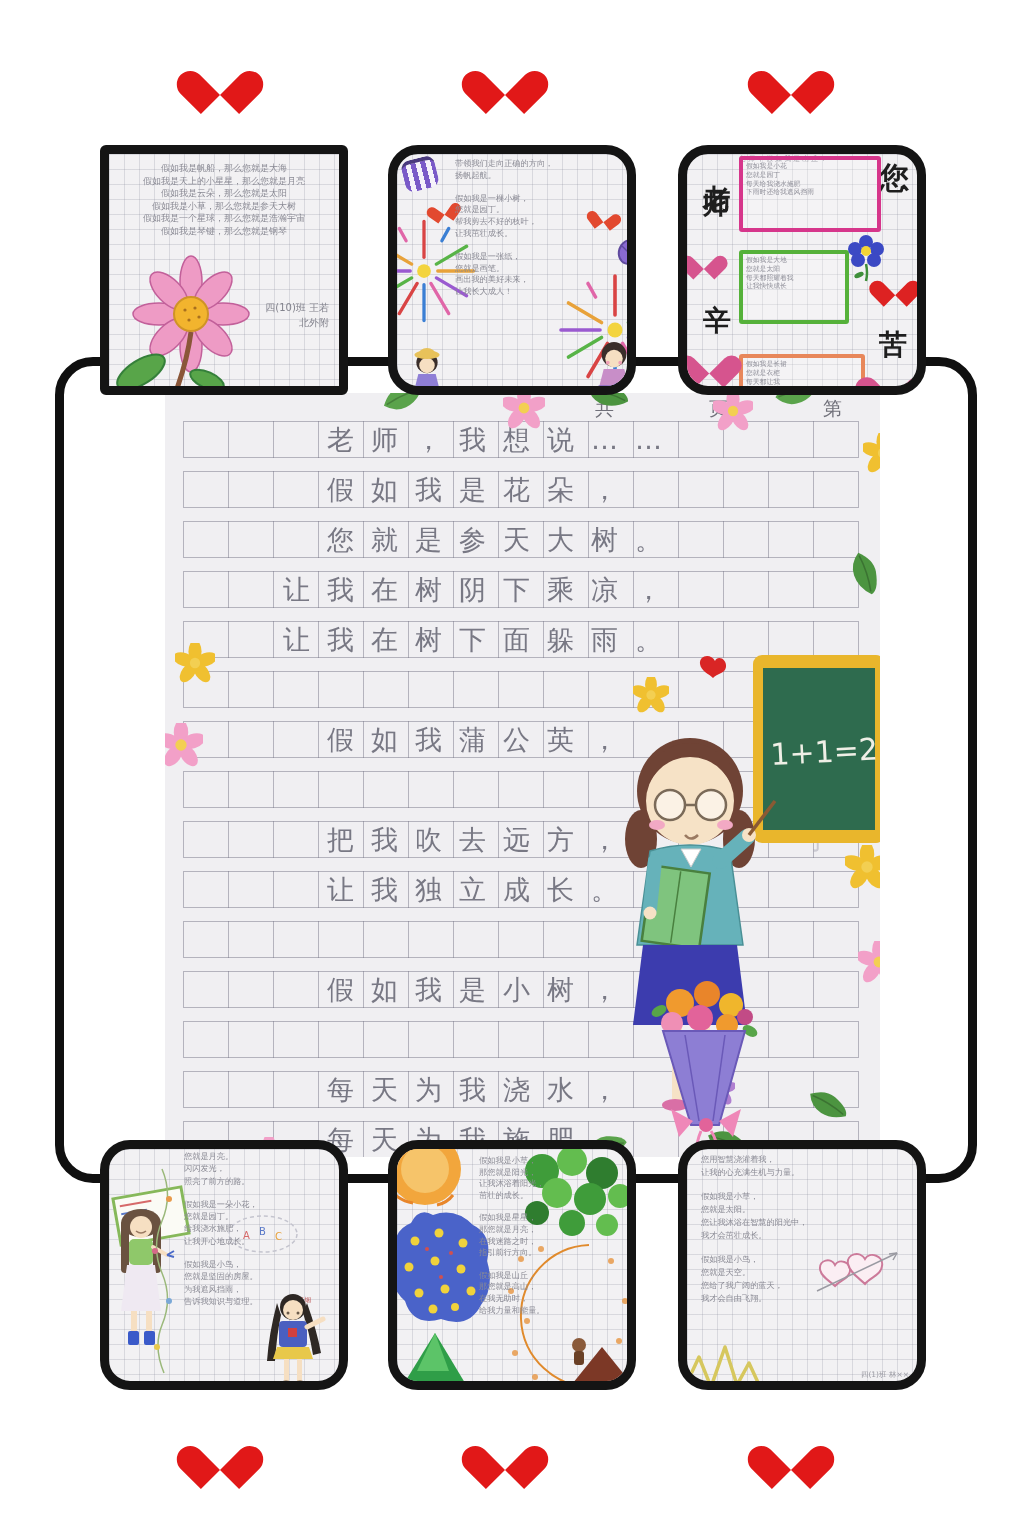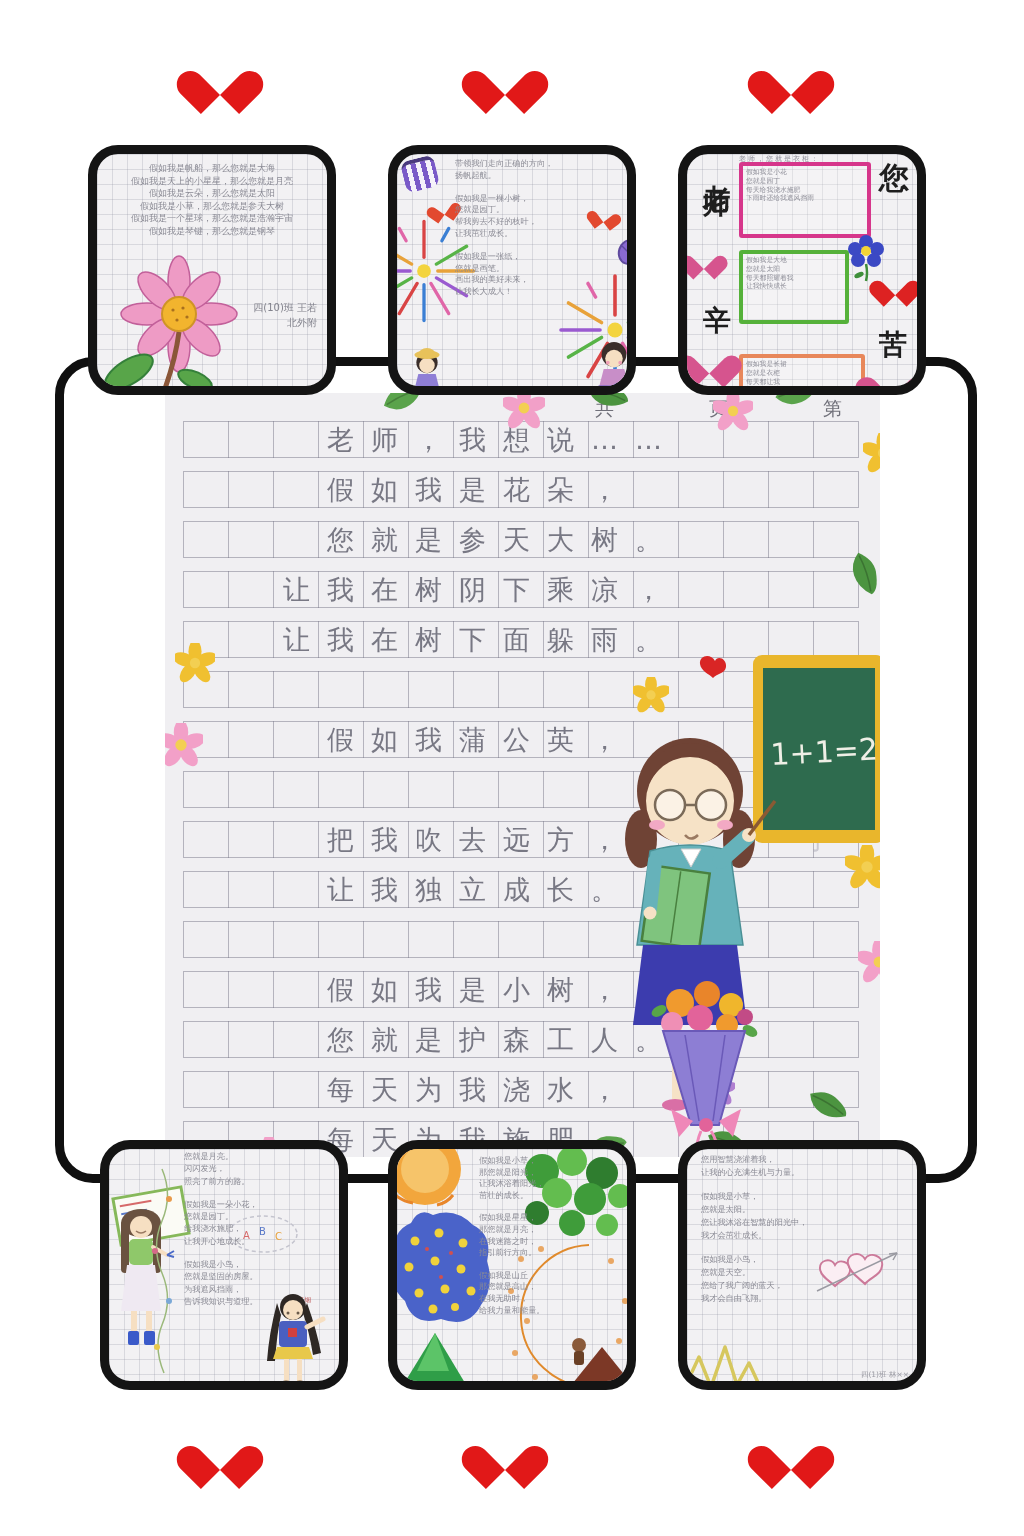--- a/index.html
+++ b/index.html
@@ -43,21 +43,21 @@
 
   .tm-lines{left:58px;top:4px;width:175px;font-size:8.2px;line-height:11.8px;}
   .lantern{position:absolute;left:6px;top:4px;width:34px;height:28px;border-radius:9px;transform:rotate(-14deg);
            background:repeating-linear-gradient(90deg,#7a5ac8 0 5px,#f5f2fa 5px 10px);border-top:4px solid #4a3a7e;}
 
   .tr-heading{left:52px;top:0;font-size:7px;letter-spacing:2px;color:#8e8e98;white-space:nowrap;}
   .tr-big{position:absolute;color:#1e1e1e;font-weight:700;}
   .trbox{position:absolute;left:52px;box-sizing:border-box;border:4px solid;border-radius:3px;
          padding:2px 3px;font-size:6.8px;line-height:8.8px;color:#8e8e98;background:rgba(250,250,252,.25);}
   .trbox .line{min-height:8.8px;}
-  .trbox.pink{top:8px;width:132px;height:76px;border-color:#d6368b;}
+  .trbox.pink{top:2px;width:142px;height:76px;border-color:#d6368b;}
   .trbox.green{top:96px;width:110px;height:74px;border-color:#55b13a;}
   .trbox.orange{top:200px;width:126px;height:64px;border-color:#e8875a;}
 
   .bl-lines{left:75px;top:2px;width:158px;font-size:8.2px;line-height:12.3px;font-family:Liberation Serif, serif;}
   .bl-board{position:absolute;left:6px;top:42px;width:66px;height:44px;background:#fbfbf5;border:3px solid #86b85a;
             transform:rotate(-10deg);}
   .bl-board i{display:block;height:2px;margin:6px 4px 0 4px;}
   .bl-sticker{left:176px;top:124px;font-size:6.5px;color:#b84848;margin-top:23px;}
 
   .bm-lines{left:82px;top:6px;width:150px;font-size:8.2px;line-height:11.6px;}
@@ -137,21 +137,20 @@
 
     <span class="pl" style="top:28px">老师，我想说……</span>
     <span class="pl" style="top:78px">假如我是花朵，</span>
     <span class="pl" style="top:128px">您就是参天大树。</span>
     <span class="pl ind" style="top:178px">让我在树阴下乘凉，</span>
     <span class="pl ind" style="top:228px">让我在树下面躲雨。</span>
     <span class="pl" style="top:328px">假如我蒲公英，</span>
     <span class="pl" style="top:428px">把我吹去远方，</span>
     <span class="pl" style="top:478px">让我独立成长。</span>
     <span class="pl" style="top:578px">假如我是小树，</span>
-    <span class="pl" style="top:628px">您就是护森工人。</span>
     <span class="pl" style="top:678px">每天为我浇水，</span>
     <span class="pl" style="top:728px">每天为我施肥。</span>
 
     <span class="ghost">子</span>
 
     <svg class="deco" style="left:338px;top:-6px;width:42px;height:42px;color:#f2a0c8">
         <use href="#flower5"></use>
       </svg>
     <svg class="deco" style="left:548px;top:-2px;width:40px;height:40px;color:#f2a0c8">
         <use href="#flower5"></use>
@@ -253,21 +252,21 @@
       <polygon points="18,58 100,58 74,152 46,152" fill="#8d7ed4" stroke="#6a59b8" stroke-width="2"></polygon>
       <line x1="40" y1="62" x2="54" y2="148" stroke="#6a59b8" stroke-width="1.5"></line>
       <line x1="80" y1="62" x2="68" y2="148" stroke="#6a59b8" stroke-width="1.5"></line>
       <polygon points="48,148 26,136 34,164" fill="#ef87b8"></polygon>
       <polygon points="74,148 96,136 88,164" fill="#ef87b8"></polygon>
       <circle cx="61" cy="152" r="7" fill="#e2639a"></circle>
       <path d="M56,158 Q50,172 52,186 M66,158 Q74,170 72,184" stroke="#ef87b8" stroke-width="3" fill="none"></path>
     </svg>
   </div>
 
-  <div class="card" style="left:88px;top:145px;">
+  <div class="card" style="left:100px;top:145px;border-radius:6px;">
     <div class="txt tl-lines">
         <div class="line">假如我是帆船，那么您就是大海</div>
         <div class="line">假如我是天上的小星星，那么您就是月亮</div>
         <div class="line">假如我是云朵，那么您就是太阳</div>
         <div class="line">假如我是小草，那么您就是参天大树</div>
         <div class="line">假如我是一个星球，那么您就是浩瀚宇宙</div>
         <div class="line">假如我是琴键，那么您就是钢琴</div>
       </div>
     <div class="txt tl-sign">
         <div class="line">四(10)班 王若</div>
@@ -338,21 +337,21 @@
       <circle cx="14" cy="22" r="1.8" fill="#f0a0b8"></circle>
         <circle cx="26" cy="22" r="1.8" fill="#f0a0b8"></circle>
       <polygon points="10,28 30,28 35,48 5,48" fill="#c88ec8"></polygon>
       <rect x="5" y="44" width="30" height="6" fill="#6a5ac0"></rect>
       <rect x="14" y="48" width="4" height="10" fill="#f6dfc2"></rect>
       <rect x="22" y="48" width="4" height="10" fill="#f6dfc2"></rect>
     </svg>
   </div>
 
   <div class="card" style="left:678px;top:145px;">
-    <div class="txt tr-heading">老师，您就是衣柜：</div>
+    <div class="txt tr-heading">老师，假如我是山丘：</div>
     <div class="tr-big" style="left:10px;top:8px;font-size:28px;writing-mode:vertical-rl;letter-spacing:6px;">老师</div>
     <div class="tr-big" style="right:8px;top:4px;font-size:30px;">您</div>
     <div class="tr-big" style="left:16px;top:148px;font-size:28px;">辛</div>
     <div class="tr-big" style="right:10px;top:172px;font-size:28px;">苦</div>
     <div class="trbox pink">
         <div class="line">假如我是小花</div>
         <div class="line">您就是园丁</div>
         <div class="line">每天给我浇水施肥</div>
         <div class="line">下雨时还给我遮风挡雨</div>
       </div>

